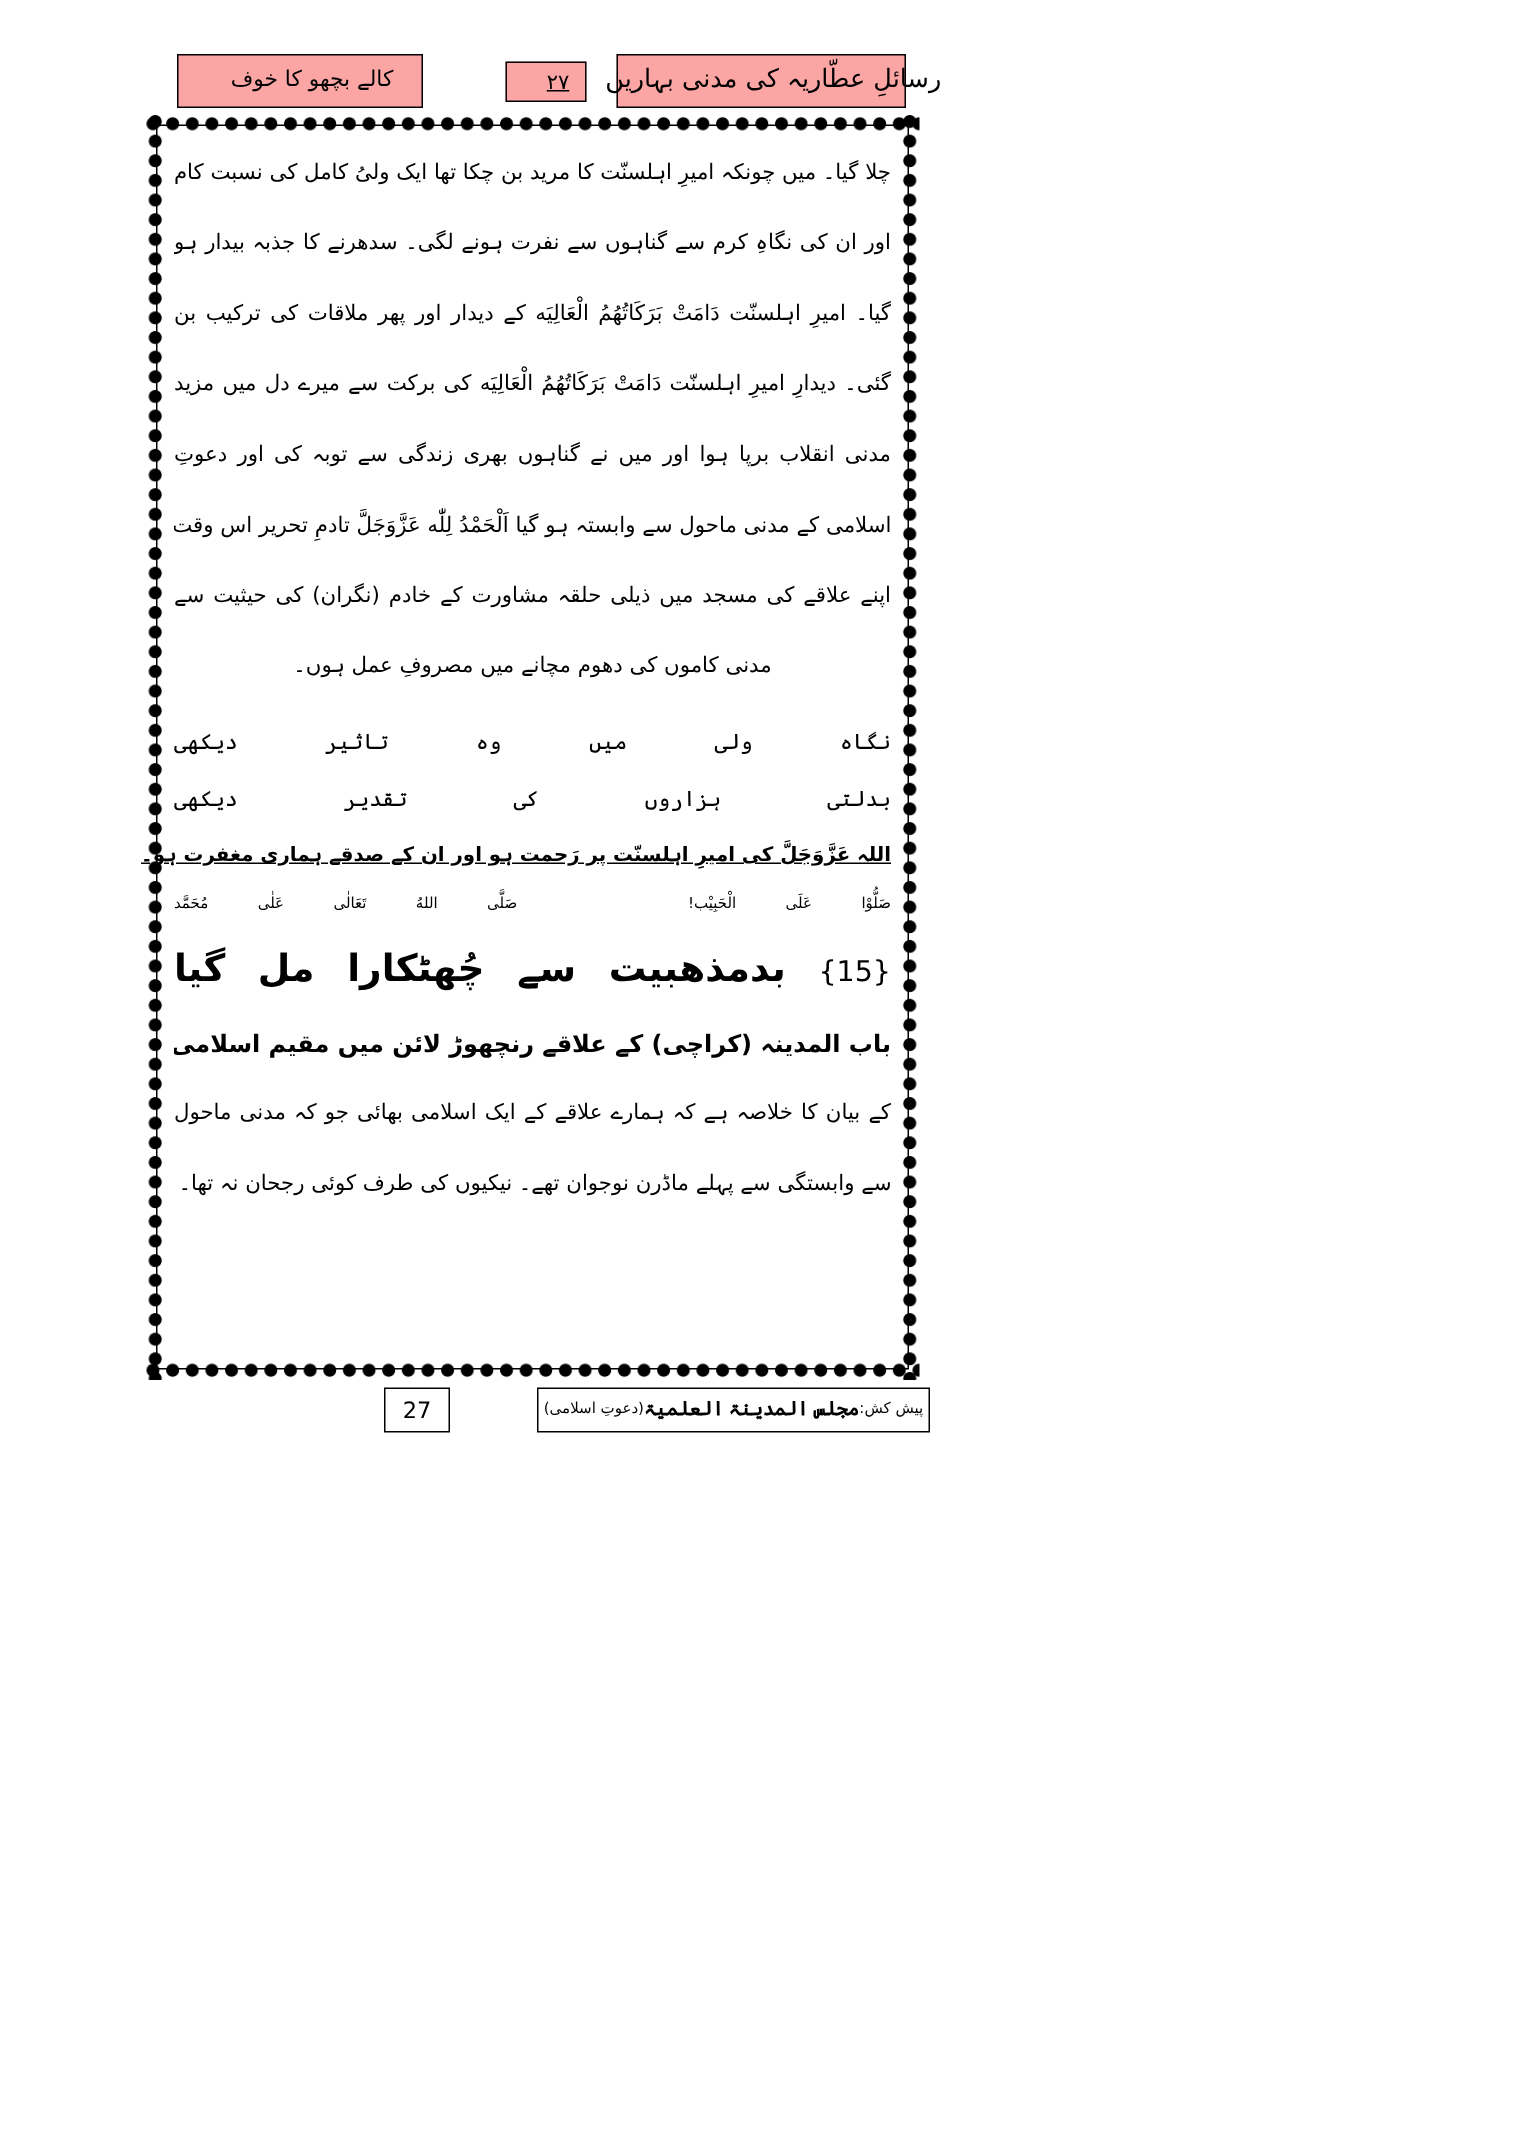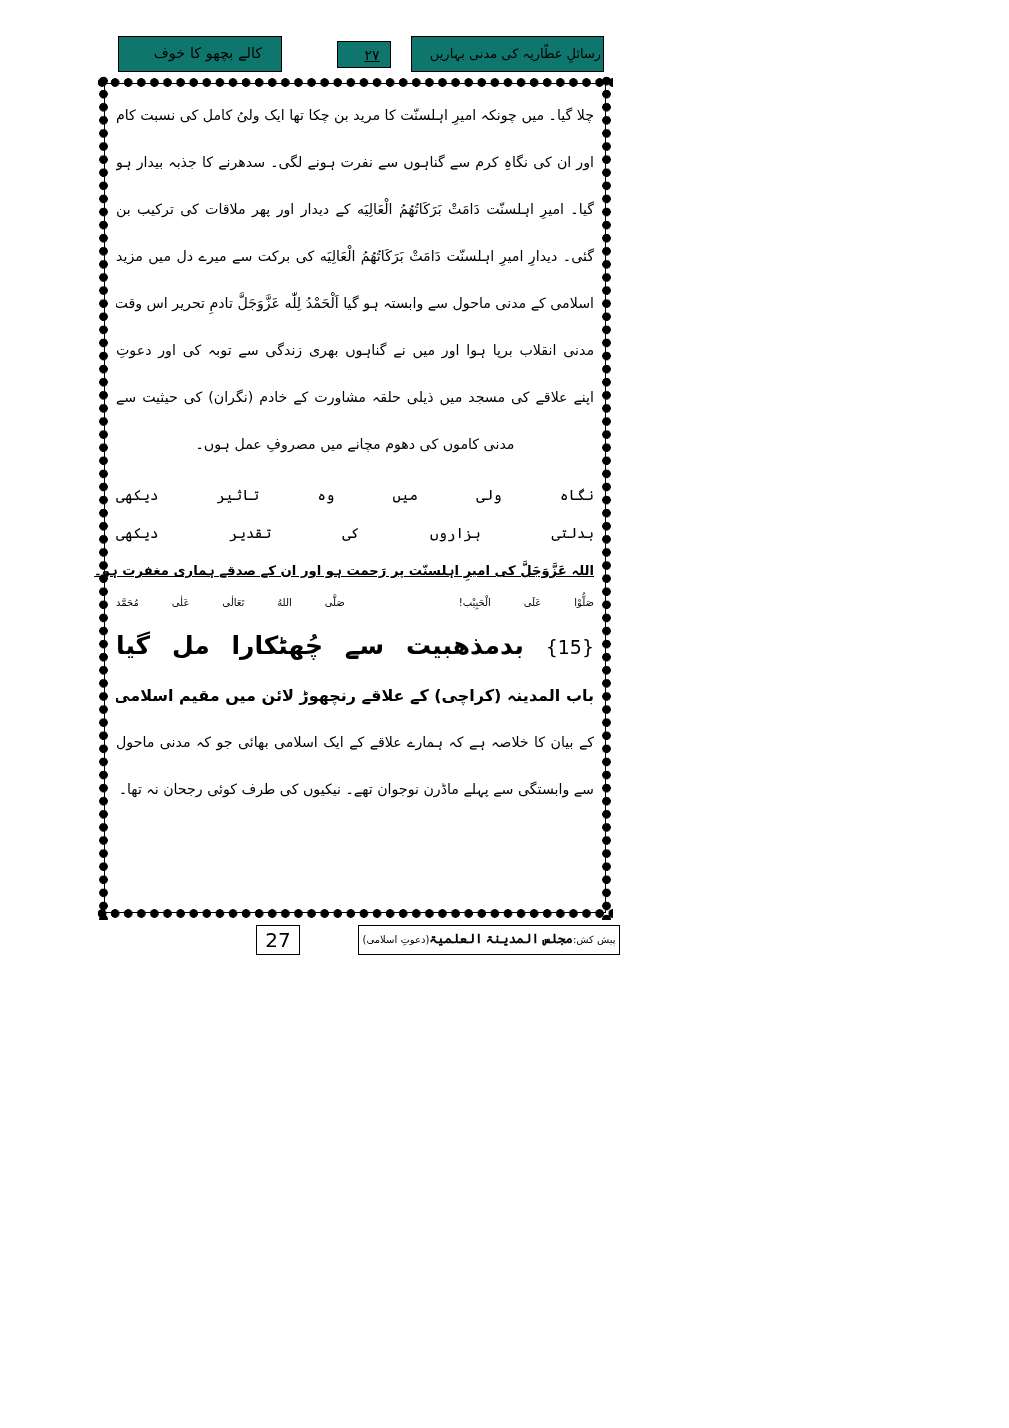--- a/index.html
+++ b/index.html
@@ -31,36 +31,36 @@
     position: absolute;
     left: 118px;
     top: 36px;
     width: 486px;
     height: 38px;
     direction: rtl;
   }
   .hdr-box {
     position: absolute;
     border: 1.5px solid #000;
-    background: #0f766e;
+    background: #fca5a5;
     box-sizing: border-box;
     display: flex;
     align-items: center;
     justify-content: center;
     font-family: "DejaVu Sans", sans-serif;
     line-height: 1;
     white-space: nowrap;
     padding-left: 16px;
   }
   .hdr-book {
     right: 0px;
     top: 0px;
     width: 193px;
     height: 36px;
-    font-size: 13px;
+    font-size: 17px;
     padding-bottom: 2px;
   }
   .hdr-pageno {
     right: 213px;
     top: 5px;
     width: 54px;
     height: 27px;
     font-size: 14px;
     letter-spacing: 1px;
     text-decoration: underline;
@@ -240,21 +240,21 @@
     align-items: center;
     justify-content: center;
     white-space: nowrap;
     font-family: "DejaVu Sans", sans-serif;
   }
   .ftr-pageno {
     right: 320px;
     top: 0px;
     width: 44px;
     height: 30px;
-    font-size: 20px;
+    font-size: 15px;
     margin-left: 16px;
   }
   .ftr-credit {
     right: 0px;
     top: 0px;
     width: 262px;
     height: 30px;
     font-size: 13px;
     padding-bottom: 2px;
   }
@@ -288,24 +288,24 @@
     <div class="body-line">
       <span>اور ان کی نگاہِ کرم سے گناہوں سے نفرت ہونے لگی۔ سدھرنے کا جذبہ بیدار ہو</span>
     </div>
     <div class="body-line">
       <span>گیا۔ امیرِ اہلسنّت دَامَتْ بَرَکَاتُهُمُ الْعَالِیَه کے دیدار اور پھر ملاقات کی ترکیب بن</span>
     </div>
     <div class="body-line">
       <span>گئی۔ دیدارِ امیرِ اہلسنّت دَامَتْ بَرَکَاتُهُمُ الْعَالِیَه کی برکت سے میرے دل میں مزید</span>
     </div>
     <div class="body-line">
+      <span>مدنی انقلاب برپا ہوا اور میں نے گناہوں بھری زندگی سے توبہ کی اور دعوتِ</span>
+    </div>
+    <div class="body-line">
       <span>اسلامی کے مدنی ماحول سے وابستہ ہو گیا اَلْحَمْدُ لِلّٰه عَزَّوَجَلَّ تادمِ تحریر اس وقت</span>
-    </div>
-    <div class="body-line">
-      <span>مدنی انقلاب برپا ہوا اور میں نے گناہوں بھری زندگی سے توبہ کی اور دعوتِ</span>
     </div>
     <div class="body-line">
       <span>اپنے علاقے کی مسجد میں ذیلی حلقہ مشاورت کے خادم (نگران) کی حیثیت سے</span>
     </div>
     <div class="body-line center">
       <span>مدنی کاموں کی دھوم مچانے میں مصروفِ عمل ہوں۔</span>
     </div>
 
     <div class="couplet">
       <div class="couplet-line">نگاہ ولی میں وہ تاثیر دیکھی</div>

